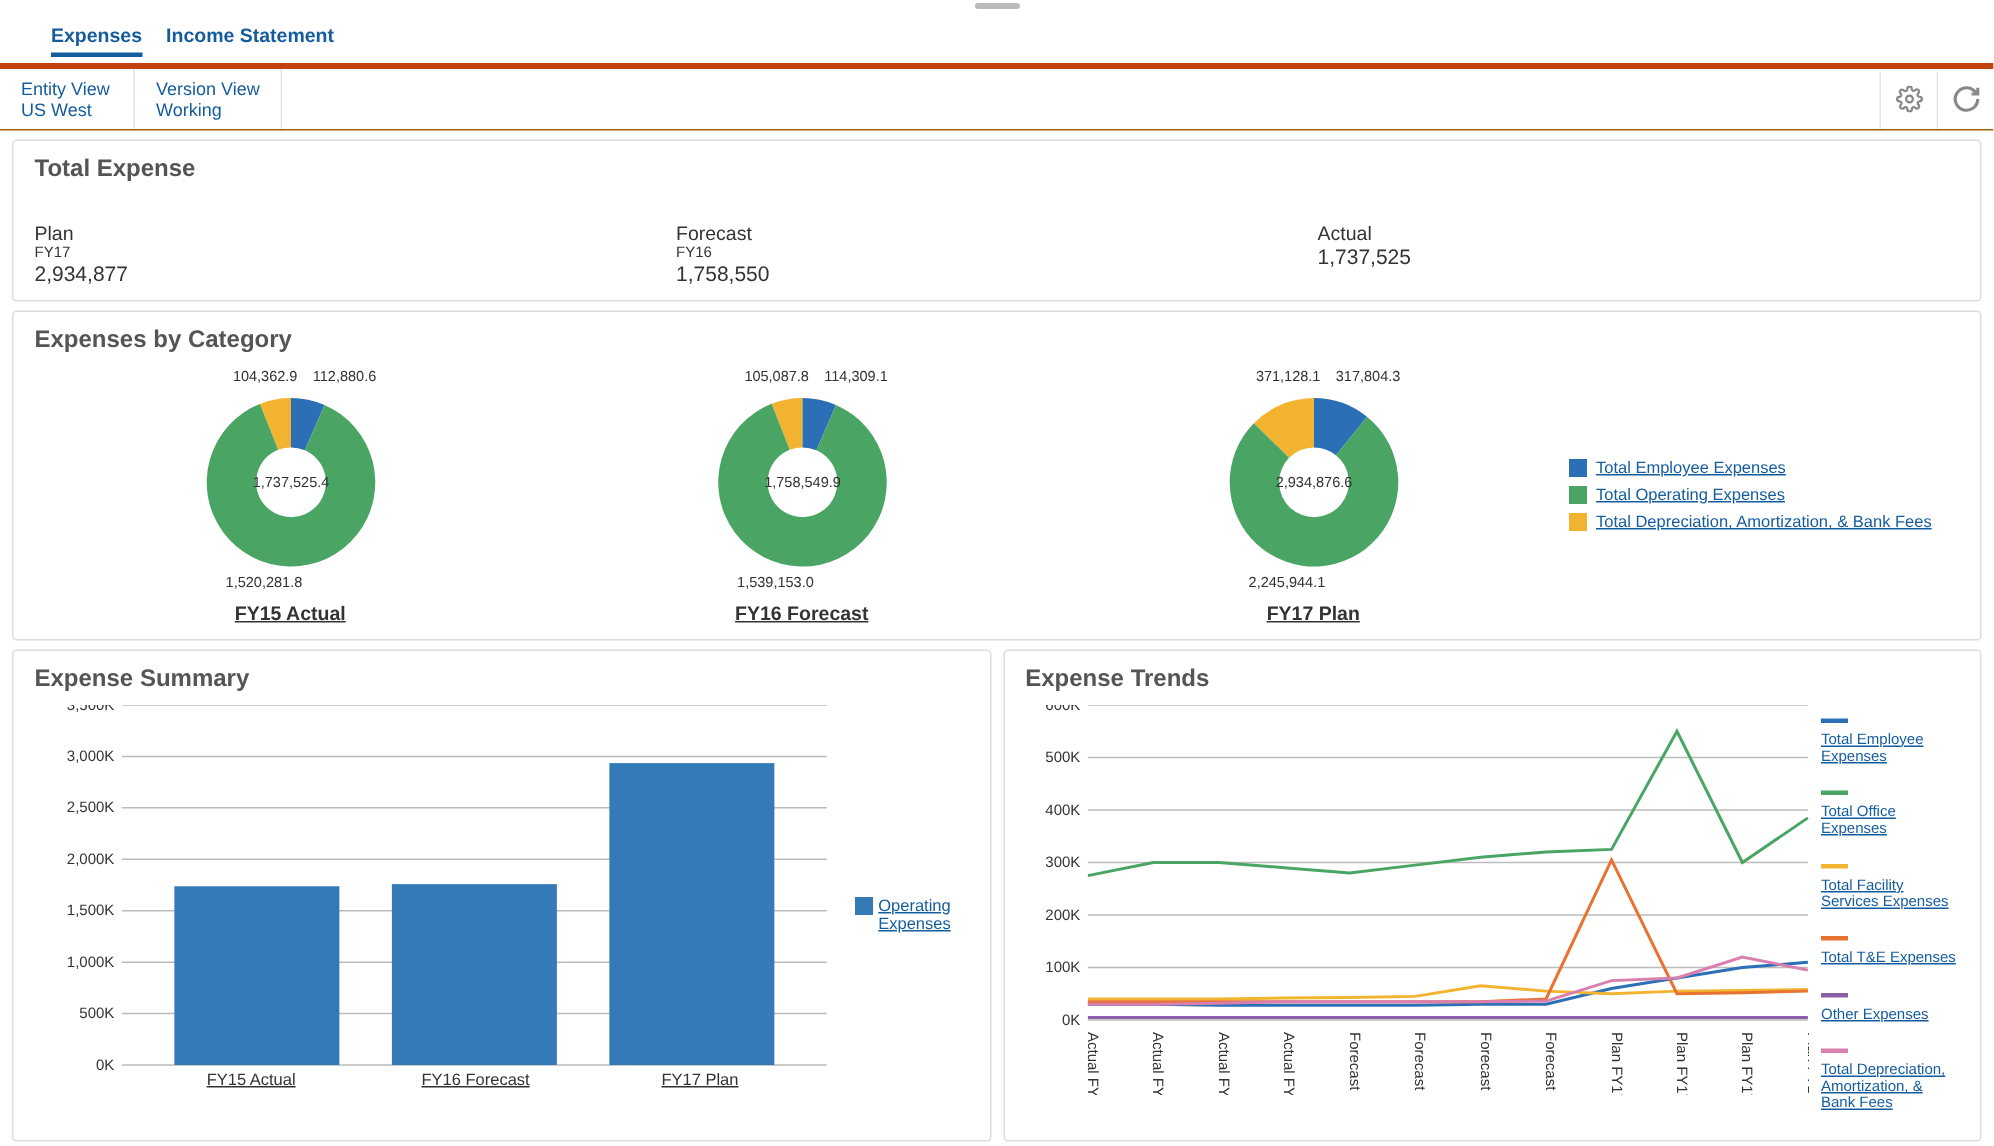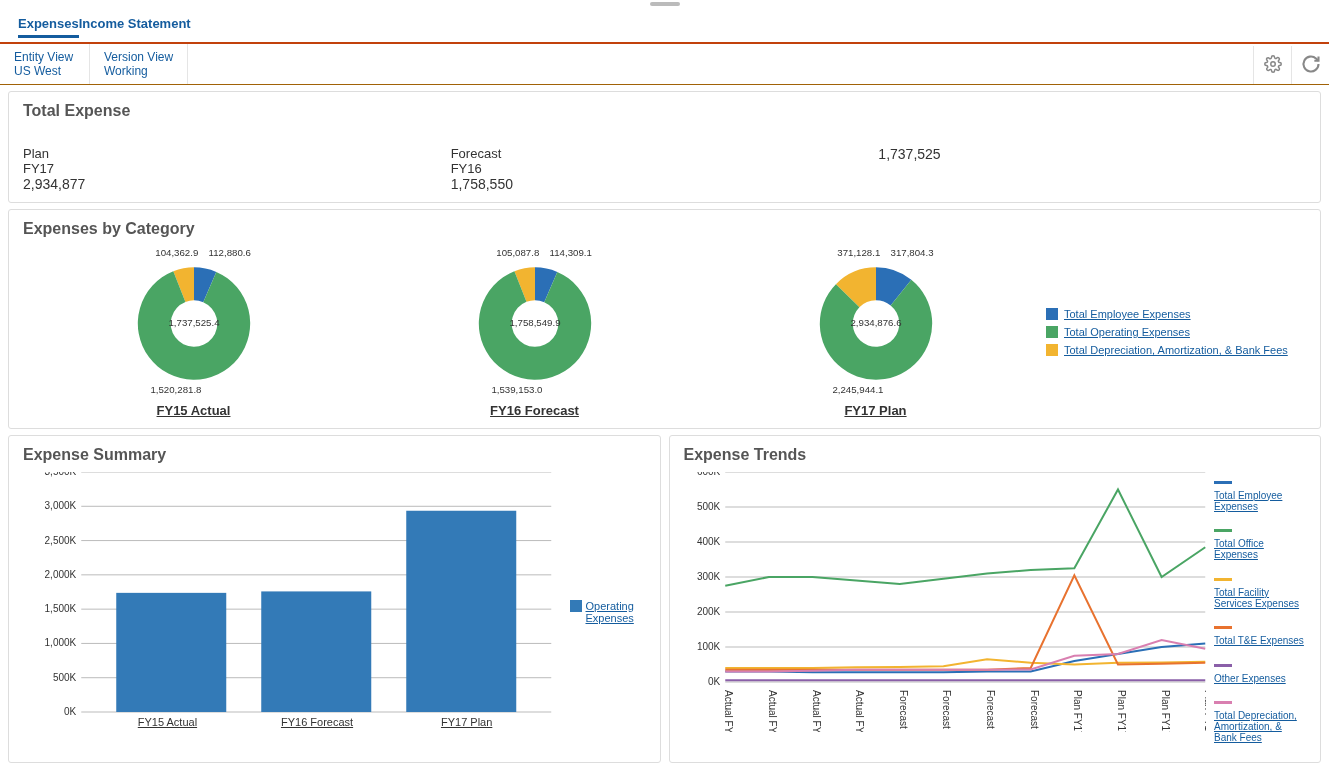--- a/index.html
+++ b/index.html
@@ -1,32 +1,32 @@
 <!DOCTYPE html>
 <html><head>
 <meta charset="utf-8">
 <style>
 *{box-sizing:border-box;margin:0;padding:0;font-family:Arial,Helvetica,sans-serif}
 body{background:#fff;font-size:13px;color:#333}
 .top-handle{display:flex;justify-content:center;padding:2px 0}
 .handle{width:30px;height:4px;background:#bbb;border-radius:2px}
-.tabs{display:flex;padding:4px 18px;border-bottom:2px solid #c2410c}
+.tabs{display:flex;gap:16px;padding:4px 34px;border-bottom:4px solid #c2410c}
 .tab{color:#145c9e;font-weight:600;padding:4px 0;cursor:pointer}
 .tab.active{border-bottom:3px solid #145c9e}
 .pov-row{display:flex;align-items:flex-end;border-bottom:1px solid #a16207}
 .pov-cell{border-right:1px solid #e5e5e5;padding:6px 14px;min-width:90px}
 .pov-label{color:#145c9e;font-size:12px;cursor:pointer}
 .pov-actions{margin-left:auto;display:flex}
 .icon-btn{width:38px;height:38px;border-left:1px solid #e5e5e5;display:flex;align-items:center;justify-content:center;cursor:pointer;color:#777}
 .card{border:1px solid #ddd;border-radius:3px;margin:6px 8px;padding:10px 14px;background:#fff}
 .card h3{font-size:16px;color:#555;font-weight:600;margin-bottom:8px}
 .triples{display:flex}
 .trip{flex:1}
 .trip .t-label{font-weight:400;font-size:13px}
-.trip .t-fy{font-size:13px}
+.trip .t-fy{font-size:10px}
 .trip .t-val{font-weight:400;font-size:14px}
 .donuts{display:flex;align-items:center}
 .donut-wrap{flex:1;display:flex;flex-direction:column;align-items:center;position:relative}
 .donut-svg{width:180px;height:155px}
 .donut-title{font-weight:700;font-size:13px;text-decoration:underline;margin-top:2px}
 .donut-legend{font-size:11px;min-width:260px}
 .lg-row{display:flex;align-items:center;gap:6px;margin:6px 0}
 .lg-sw{width:12px;height:12px}
 .lg-txt{color:#145c9e;text-decoration:underline;cursor:pointer}
 .bottom-row{display:flex;gap:8px;margin:0 8px 8px 8px}
@@ -92,20 +92,21 @@
         <div class="t-label">Plan</div>
         <div class="t-fy">FY17</div>
         <div class="t-val">2,934,877</div>
       </div>
       <div class="trip">
         <div class="t-label">Forecast</div>
         <div class="t-fy">FY16</div>
         <div class="t-val">1,758,550</div>
       </div>
       <div class="trip">
+        <div class="t-label">Actual</div>
         <div class="t-val">1,737,525</div>
       </div>
     </div>
 </div>
 
 <div class="card">
   <h3>Expenses by Category</h3>
   <div class="donuts" id="donuts">
       <div class="donut-wrap">
         <svg class="donut-svg" viewBox="0 0 180 160">

